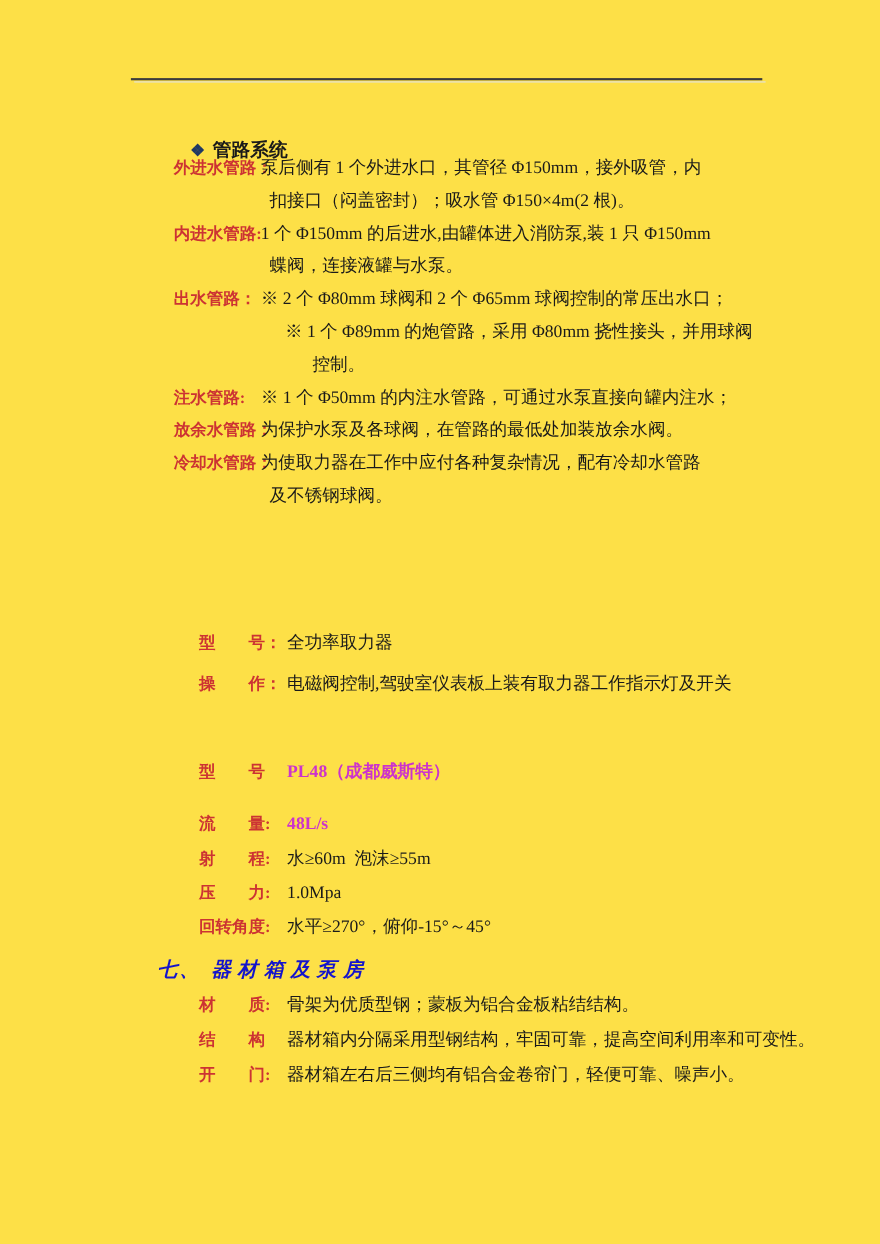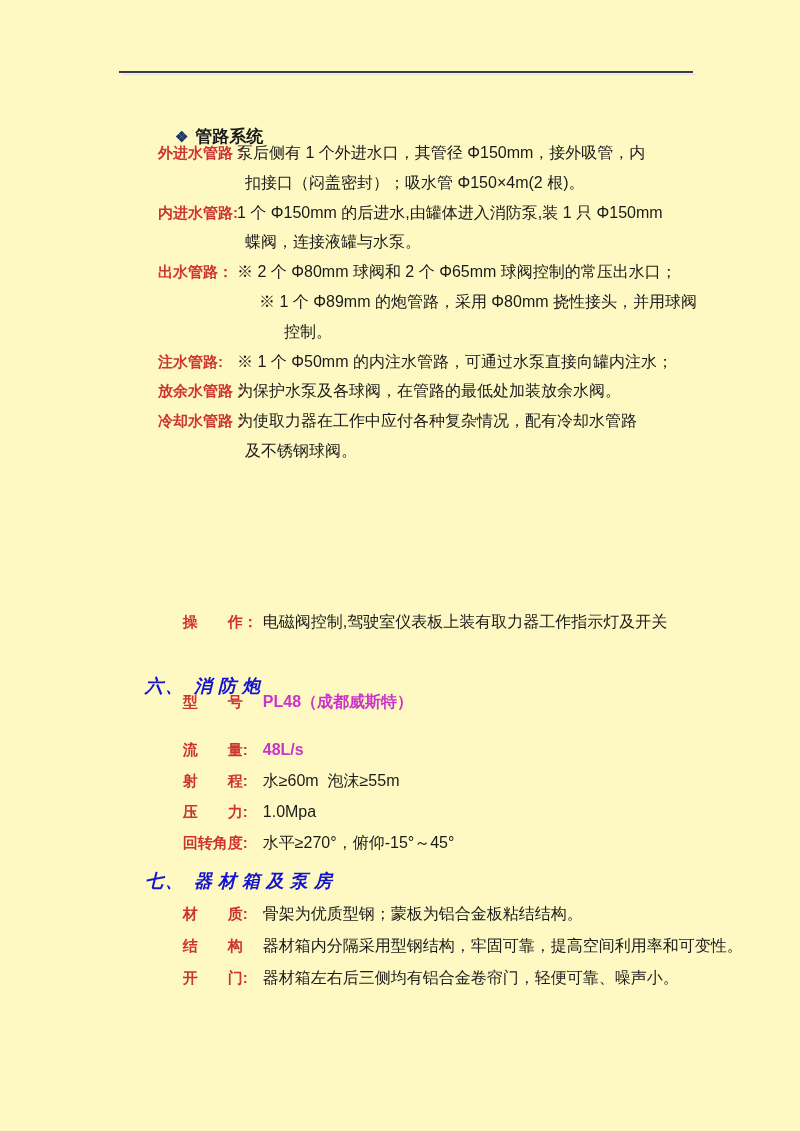--- a/index.html
+++ b/index.html
@@ -1,20 +1,20 @@
 <!DOCTYPE html>
 <html><head>
 <meta charset="utf-8">
 <style>
   html,body{margin:0;padding:0;background:#ffffff;}
   .doc{
     position:relative;
     width:800px;height:1131px;
-    background:#fef9c3;
-    font-family:Liberation Sans, sans-serif;
+    background:#fde047;
+    font-family:Liberation Serif, serif;
     color:#1a1a1a;
     overflow:hidden;
   }
   .rule{
     position:absolute;left:119px;top:71px;width:574px;height:0;
     border-top:2px solid #3c3c3c;
   }
   .rule-shadow{
     position:absolute;left:122px;top:74px;width:574px;height:0;
     border-top:1px solid #e2e2e2;
@@ -80,27 +80,27 @@
     <div class="pline cont-c"><span>控制。</span></div>
 
     <div class="pline"><span class="plabel">注水管路:</span><span>※ 1 个 Φ50mm 的内注水管路，可通过水泵直接向罐内注水；</span></div>
 
     <div class="pline"><span class="plabel">放余水管路：</span><span>为保护水泵及各球阀，在管路的最低处加装放余水阀。</span></div>
 
     <div class="pline"><span class="plabel">冷却水管路：</span><span>为使取力器在工作中应付各种复杂情况，配有冷却水管路</span></div>
     <div class="pline cont-a"><span>及不锈钢球阀。</span></div>
   </div>
 
+  <div class="row" style="top:549px">
+    <span class="row-label">型　　号：</span><span class="row-value">全功率取力器</span>
+  </div>
   <div class="row" style="top:586px">
     <span class="row-label">操　　作：</span><span class="row-value">电磁阀控制,驾驶室仪表板上装有取力器工作指示灯及开关</span>
   </div>
 
-  <div class="sec-h" style="top:653px">
-    <span class="sec-num">六、</span><span class="sec-title">消防炮</span>
-  </div>
   <div class="row" style="top:666px">
     <span class="row-label">型　　号</span><span class="row-value magenta">PL48（成都威斯特）</span>
   </div>
   <div class="row" style="top:714px">
     <span class="row-label">流　　量:</span><span class="row-value magenta">48L/s</span>
   </div>
   <div class="row" style="top:745px">
     <span class="row-label">射　　程:</span><span class="row-value">水≥60m  泡沫≥55m</span>
   </div>
   <div class="row" style="top:776px">

